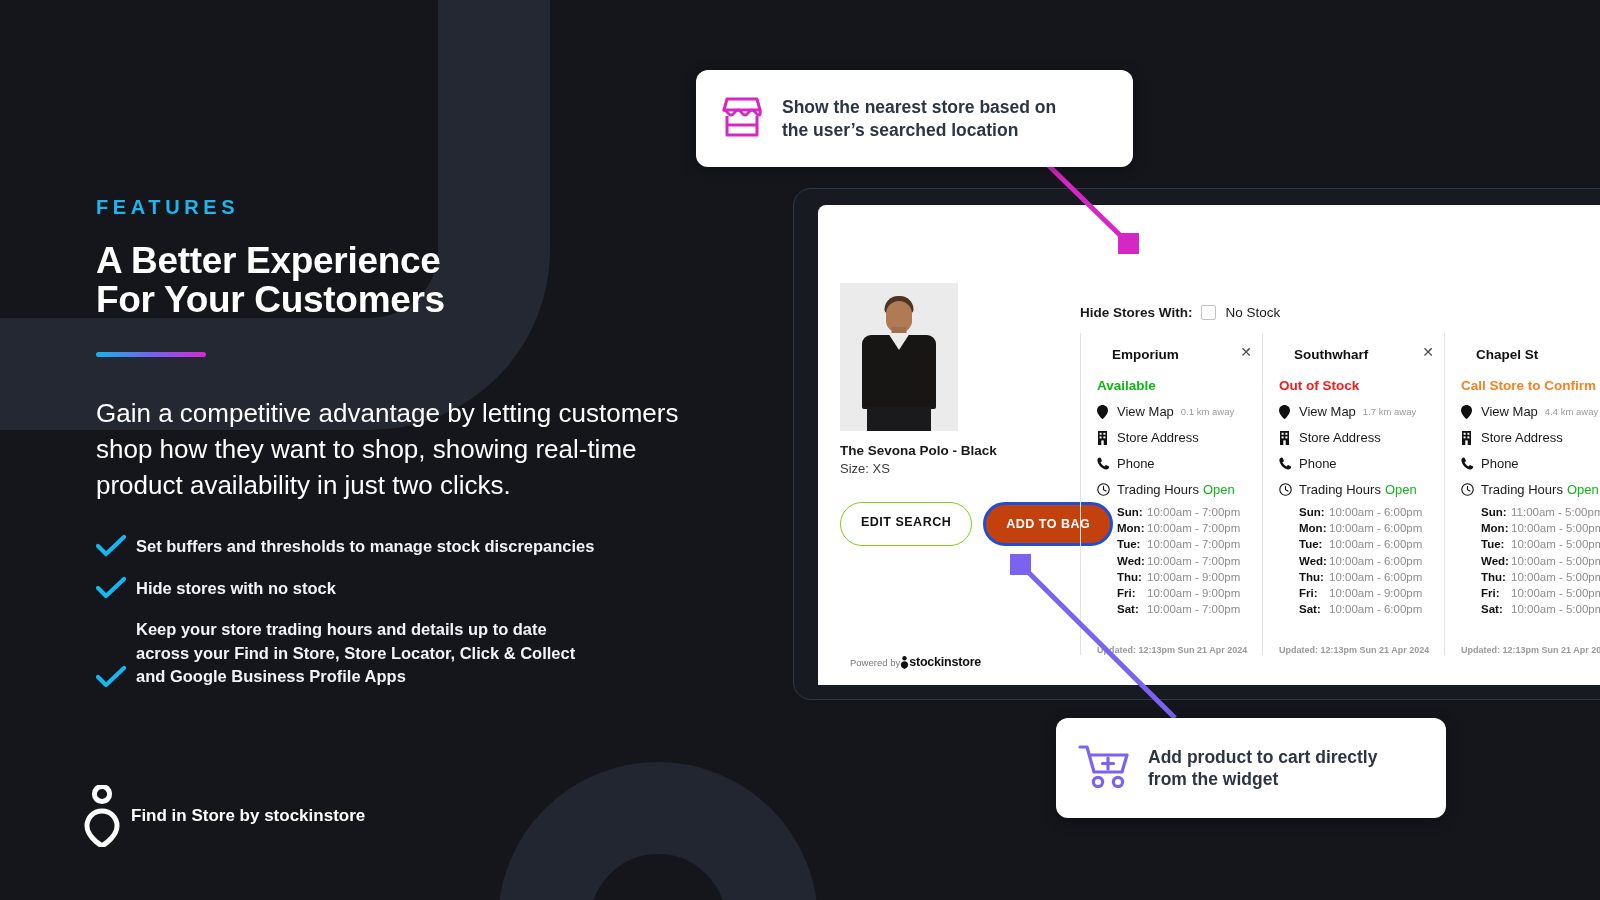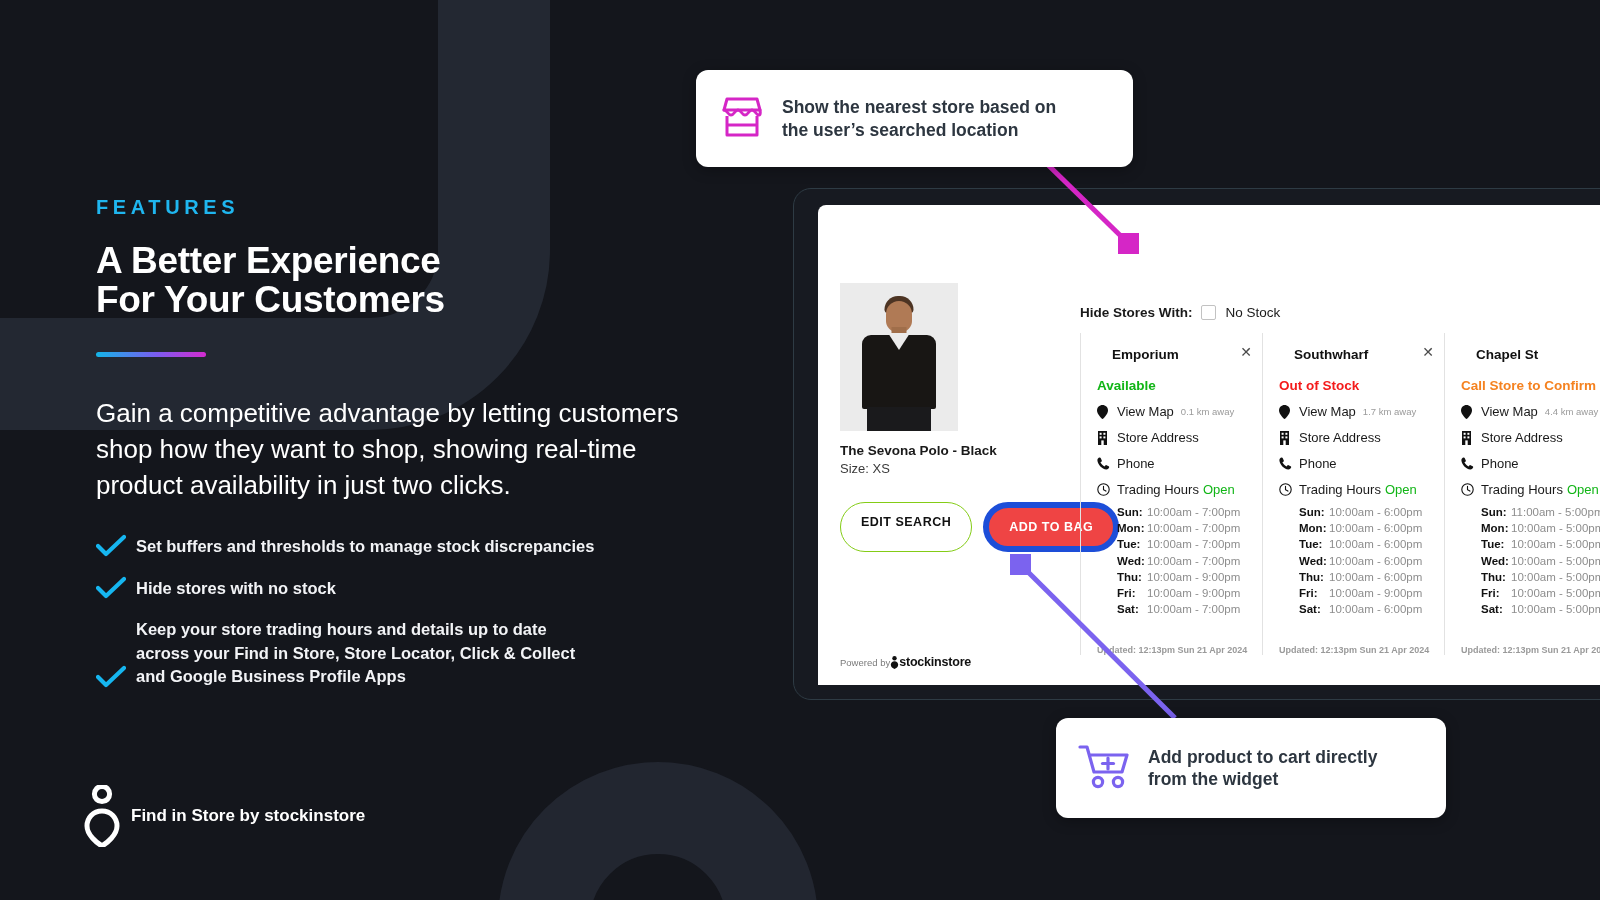--- a/index.html
+++ b/index.html
@@ -92,21 +92,21 @@
   .ph-legs { position: absolute; left: 50%; top: 124px; width: 64px; height: 26px;
     background: #1a1a1c; transform: translateX(-50%); }
   .product-title { font-size: 13.5px; font-weight: bold; color: #1a1a1a; margin-top: 12px; }
   .product-size { font-size: 13px; color: #3a3a3a; margin-top: 3px; }
   .btn-row { display: flex; gap: 11px; margin-top: 26px; }
   .btn {
     font-size: 12.5px; font-weight: bold; letter-spacing: 0.5px;
     border-radius: 26px; padding: 12px 20px; cursor: pointer; white-space: nowrap;
   }
   .btn-outline { background: #fff; color: #111; border: 1px solid #84cc16; }
-  .btn-solid { background: #ef4444; color: #fff; border: 6px solid #1d4ed8; }
+  .btn-solid { background: #c2410c; color: #fff; border: 3px solid #1d4ed8; }
 
   
   .stores-head {
     position: absolute; left: 262px; top: 100px;
     display: flex; align-items: center; gap: 9px; text-align: right;
   }
   .stores-head-label { font-size: 13.5px; font-weight: bold; color: #1a1a1a; }
   .checkbox { width: 15px; height: 15px; border: 1.6px solid #c2c2c2; border-radius: 2px; background: #fff; }
   .checkbox-label { font-size: 13.5px; color: #1a1a1a; }
 
@@ -133,21 +133,21 @@
   .hours { margin-top: 7px; padding-left: 20px; }
   .hour-row { display: flex; font-size: 11.5px; line-height: 16.2px; white-space: nowrap; }
   .hour-day { width: 30px; flex: 0 0 30px; color: #111; font-weight: bold; }
   .hour-val { color: #8d8d8d; }
   .updated {
     position: absolute; bottom: 0px; left: 16px;
     font-size: 9px; color: #9a9a9a; font-weight: bold; white-space: nowrap;
   }
 
   .powered {
-    position: absolute; left: 22px; bottom: 16px;
+    position: absolute; left: 32px; bottom: 16px;
     display: flex; align-items: center; gap: 0;
   }
   .powered-by { font-size: 9.5px; color: #7a7a7a; }
   .powered-name { font-size: 12.5px; font-weight: bold; color: #111; letter-spacing: -0.2px; }
 
   
   .callout {
     position: absolute; background: #fff; border-radius: 12px;
     display: flex; align-items: center; gap: 16px; padding: 20px 22px;
     box-shadow: 0 3px 14px rgba(0,0,0,.30);

